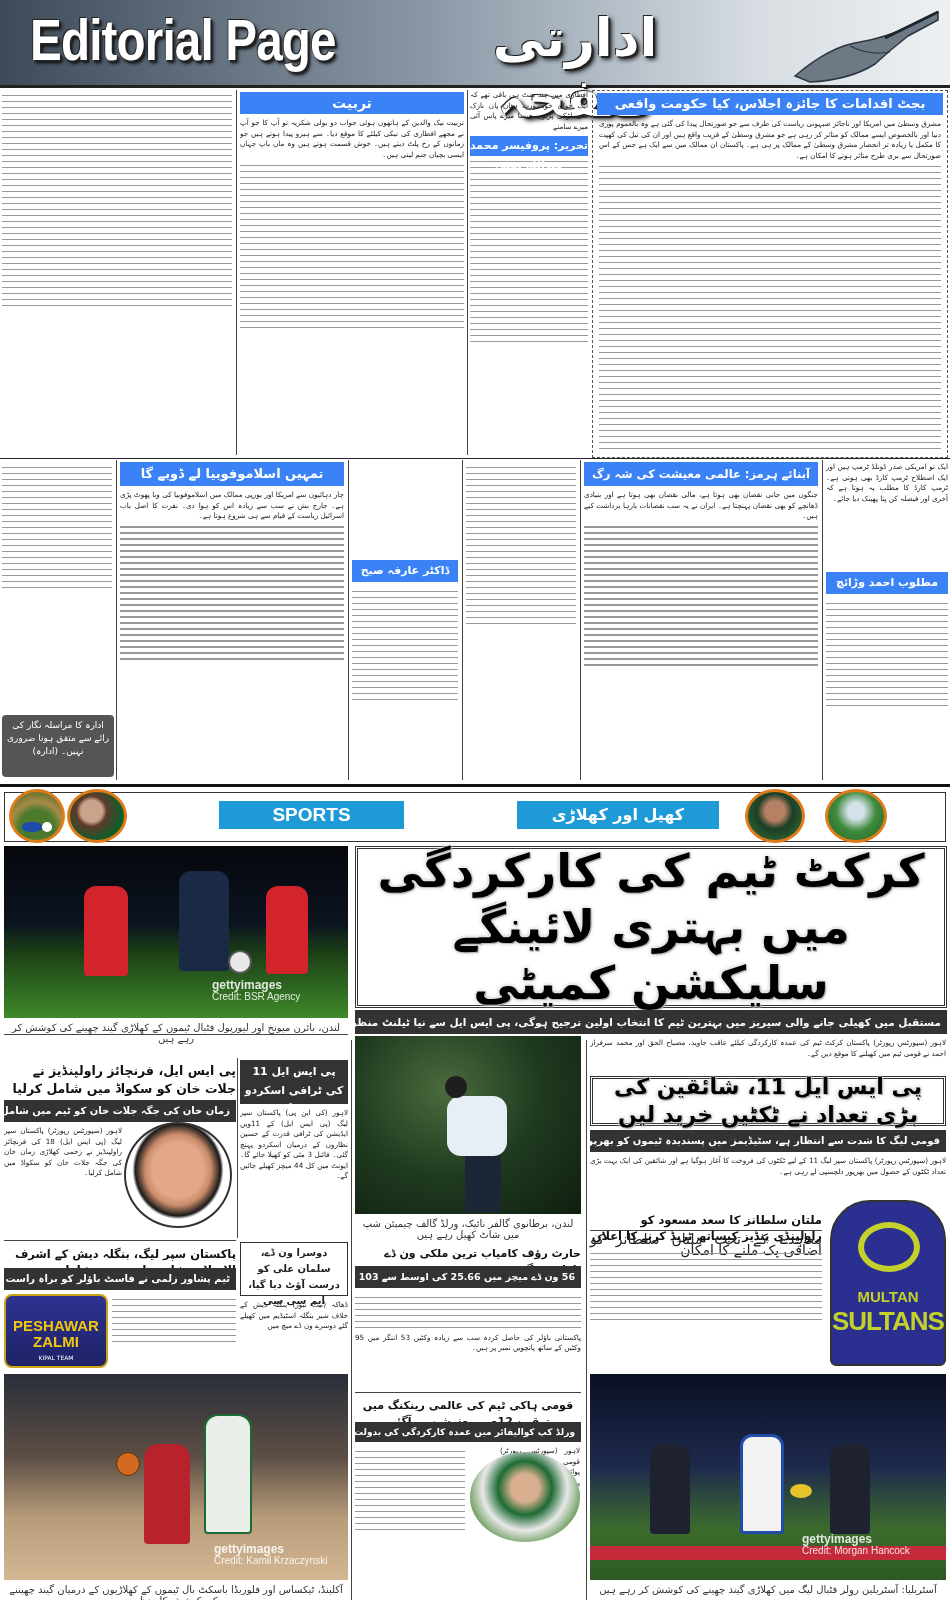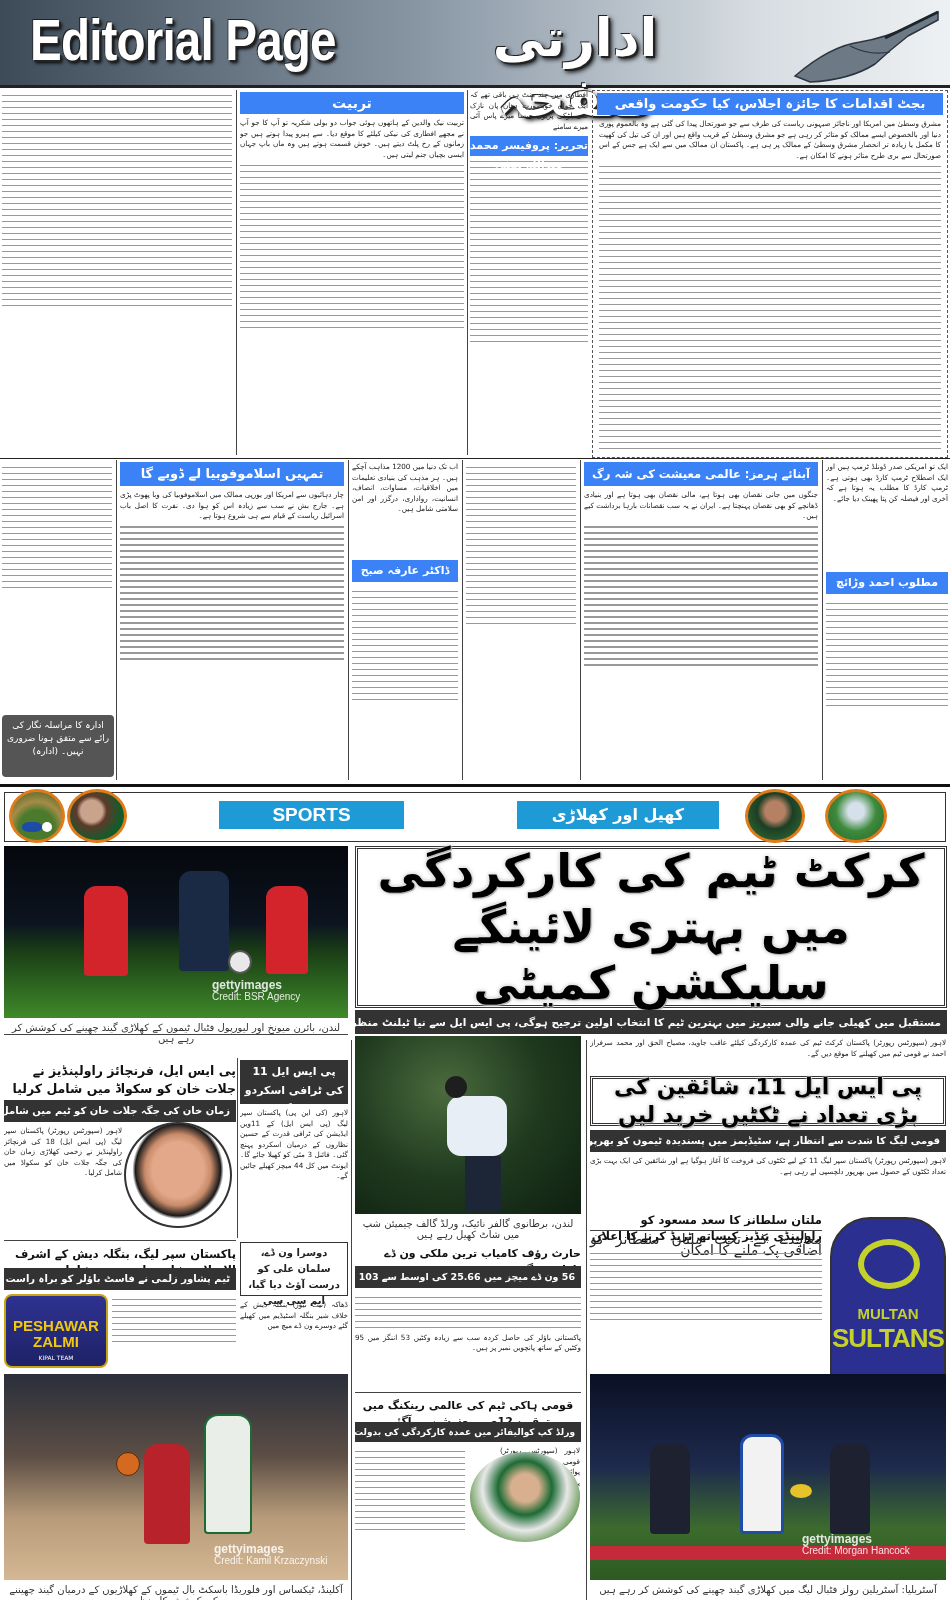--- a/index.html
+++ b/index.html
@@ -292,23 +292,20 @@
       <div class="txtline"></div>
       <div class="txtline"></div>
       <div class="txtline"></div>
       <div class="txtline"></div>
       <div class="txtline"></div>
       <div class="txtline"></div>
       <div class="txtline"></div>
   </div>
   <div class="abs rule-v" style="left:462px;top:0;height:320px;"></div>
 
-  <div class="abs urdu col" style="left:352px;top:2px;width:106px;height:96px;">
-    <div>اب تک دنیا میں 1200 مذاہب آچکے ہیں۔ ہر مذہب کی بنیادی تعلیمات میں اخلاقیات، مساوات، انصاف، انسانیت، رواداری، درگزر اور امن سلامتی شامل ہیں۔</div>
-  </div>
   <div class="abs blk" style="left:352px;top:100px;width:106px;height:22px;line-height:22px;font-size:11px;">ڈاکٹر عارفہ صبح خان</div>
   <div class="abs urdu col" style="left:352px;top:126px;width:106px;height:192px;">
     <div class="txtline"></div>
       <div class="txtline"></div>
       <div class="txtline"></div>
       <div class="txtline"></div>
       <div class="txtline"></div>
       <div class="txtline"></div>
       <div class="txtline"></div>
       <div class="txtline"></div>
@@ -458,21 +455,21 @@
     <div class="txtline"></div>
     <div class="txtline"></div>
     <div class="txtline"></div>
     <div class="txtline"></div>
     <div class="txtline"></div>
     <div class="txtline"></div>
     <div class="txtline"></div>
     <div class="txtline"></div>
     <div class="txtline"></div>
 </div>
-<div class="abs" style="left:830px;top:1200px;width:116px;height:166px;border-radius:40px 40px 6px 6px;background:#2b2f8f;border:2px solid #333;overflow:hidden;margin-top:17px;">
+<div class="abs" style="left:830px;top:1200px;width:116px;height:166px;border-radius:40px 40px 6px 6px;background:#2b2f8f;border:2px solid #333;overflow:hidden;">
   <div class="abs" style="left:26px;top:20px;width:62px;height:50px;border:6px solid #c5d12b;border-radius:50%;"></div>
   <div class="abs" style="left:0;top:86px;width:112px;text-align:center;color:#c5d12b;font-family:'Liberation Sans',sans-serif;font-weight:bold;font-size:15px;">MULTAN</div>
   <div class="abs" style="left:0;top:104px;width:111px;text-align:center;color:#c5d12b;font-family:'Liberation Sans',sans-serif;font-weight:bold;font-size:26px;letter-spacing:-1px;">SULTANS</div>
 </div>
 
 <div class="abs rule-h" style="left:4px;top:1240px;width:232px;"></div>
 <div class="abs" style="left:4px;top:1246px;width:232px;direction:rtl;text-align:right;font-size:11.5px;font-weight:bold;line-height:16px;">پاکستان سپر لیگ، بنگلہ دیش کے اشرف الاسلام پشاور زلمی میں شامل</div>
 <div class="abs sub-dark" style="left:4px;top:1268px;width:232px;height:22px;line-height:22px;font-size:10px;white-space:nowrap;overflow:hidden;">ٹیم پشاور زلمی نے فاسٹ باؤلر کو براہ راست ٹیم میں شامل کیا ہے</div>
 <div class="abs" style="left:4px;top:1294px;width:104px;height:74px;border-radius:8px;background:linear-gradient(180deg,#2e3290 0%,#1e2266 100%);border:2px solid #c9a516;">
   <div class="abs" style="left:0;top:22px;width:100px;text-align:center;color:#f1c80f;font-family:'Liberation Sans',sans-serif;font-weight:bold;font-size:15px;line-height:16px;">PESHAWAR ZALMI</div>

